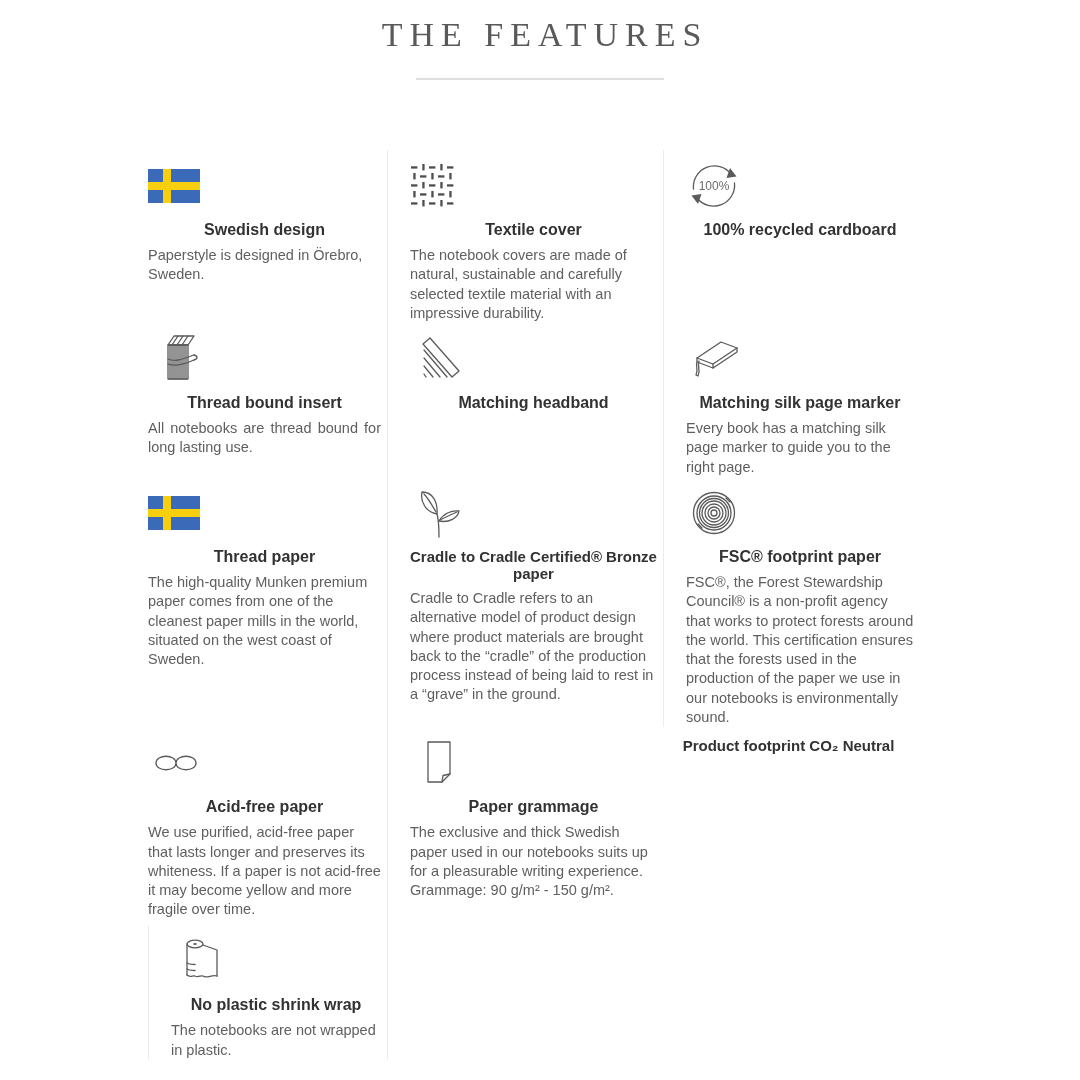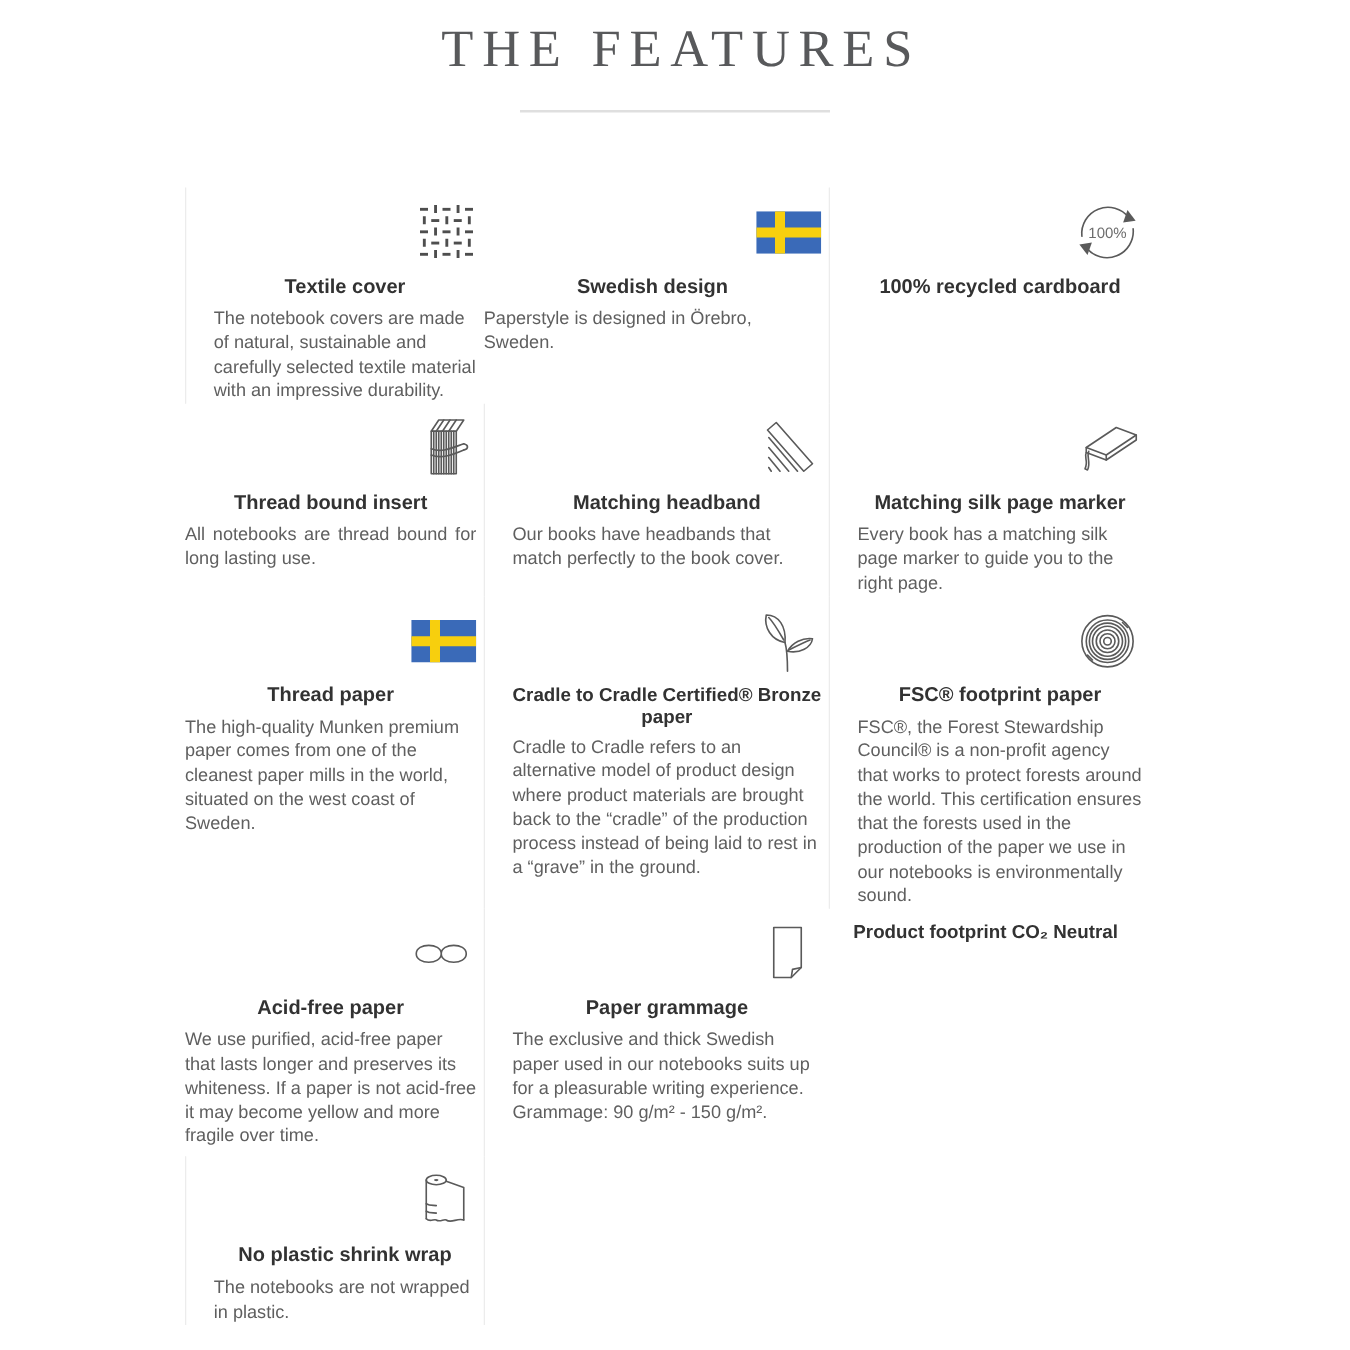--- a/index.html
+++ b/index.html
@@ -4,33 +4,33 @@
 <style>
   html,body{margin:0;padding:0;}
   body{
     width:1080px;height:1080px;background:#ffffff;overflow:hidden;position:relative;
     font-family:"Liberation Sans","DejaVu Sans",sans-serif;
     -webkit-font-smoothing:antialiased;
   }
   .header{padding-top:16px;text-align:center;}
   h1.page-title{
     margin:0;font-family:"Liberation Serif","DejaVu Serif",serif;
-    font-size:42px;font-weight:400;letter-spacing:7px;
+    font-size:34px;font-weight:400;letter-spacing:7px;
     color:var(--heading,#58595b);
     padding-left:10px;
   }
   .rule{width:248px;margin:24px auto 0;border-top:2px solid #dfdfdf;height:0;}
   .grid{
     position:absolute;left:148px;top:150px;width:772px;
     display:grid;grid-template-columns:239px 276px 257px;
     grid-template-rows:minmax(170px,auto) minmax(152px,auto) minmax(244px,auto) minmax(198px,auto) auto;
   }
   .cell{padding:10px 6px 0 0;}
   .cell.c1,.cell.c2{border-left:1px solid var(--divider,#ececec);padding-left:22px;}
-  .icon{height:52px;display:flex;align-items:center;justify-content:flex-end;margin-bottom:9px;}
+  .icon{height:52px;display:flex;align-items:center;justify-content:flex-start;margin-bottom:9px;}
   .ftitle{
     text-align:center;font-size:16px;font-weight:700;
     color:var(--title-text,#323232);margin-bottom:7px;
   }
   .ftitle.sm{font-size:15px;}
   .fdesc{font-size:14.5px;line-height:1.33;color:var(--body-text,#5f5f5f);}
   .fdesc.just{text-align:justify;}
   svg{display:block;}
   .icon svg *{fill:none;stroke:var(--icon-stroke,#5a5a5a);stroke-width:1.3;stroke-linecap:round;stroke-linejoin:round;}
   .icon svg .fillp{fill:var(--icon-stroke,#5a5a5a);stroke:none;}
@@ -44,20 +44,31 @@
 </style>
 </head>
 <body>
 
 <div class="header">
   <h1 class="page-title">THE FEATURES</h1>
   <div class="rule"></div>
 </div>
 
 <div class="grid" id="grid">
+    <div class="cell c0">
+      <div class="icon">
+        <svg width="52" height="34" viewBox="0 0 52 34">
+      <rect class="flag-b" x="0" y="0" width="52" height="34"></rect>
+      <rect class="flag-y" x="15" y="0" width="8" height="34"></rect>
+      <rect class="flag-y" x="0" y="13" width="52" height="8"></rect>
+    </svg>
+      </div>
+      <div class="ftitle">Swedish design</div>
+      <div class="fdesc">Paperstyle is designed in Örebro, Sweden.</div>
+    </div>
     <div class="cell c1">
       <div class="icon">
         <svg width="46" height="46" viewBox="0 0 46 46">
       <rect class="tx" x="1" y="3.3" width="6.4" height="2.3"></rect>
           <rect class="tx" x="12.3" y="1" width="2.3" height="6.4"></rect>
           <rect class="tx" x="19" y="3.3" width="6.4" height="2.3"></rect>
           <rect class="tx" x="30.3" y="1" width="2.3" height="6.4"></rect>
           <rect class="tx" x="37" y="3.3" width="6.4" height="2.3"></rect>
       <rect class="tx" x="3.3" y="10" width="2.3" height="6.4"></rect>
           <rect class="tx" x="10" y="12.3" width="6.4" height="2.3"></rect>
@@ -77,31 +88,20 @@
       <rect class="tx" x="1" y="39.3" width="6.4" height="2.3"></rect>
           <rect class="tx" x="12.3" y="37" width="2.3" height="6.4"></rect>
           <rect class="tx" x="19" y="39.3" width="6.4" height="2.3"></rect>
           <rect class="tx" x="30.3" y="37" width="2.3" height="6.4"></rect>
           <rect class="tx" x="37" y="39.3" width="6.4" height="2.3"></rect>
     </svg>
       </div>
       <div class="ftitle">Textile cover</div>
       <div class="fdesc">The notebook covers are made of natural, sustainable and carefully selected textile material with an impressive durability.</div>
     </div>
-    <div class="cell c0">
-      <div class="icon">
-        <svg width="52" height="34" viewBox="0 0 52 34">
-      <rect class="flag-b" x="0" y="0" width="52" height="34"></rect>
-      <rect class="flag-y" x="15" y="0" width="8" height="34"></rect>
-      <rect class="flag-y" x="0" y="13" width="52" height="8"></rect>
-    </svg>
-      </div>
-      <div class="ftitle">Swedish design</div>
-      <div class="fdesc">Paperstyle is designed in Örebro, Sweden.</div>
-    </div>
     <div class="cell c2">
       <div class="icon">
         <svg width="56" height="56" viewBox="0 0 56 56">
       <path d="M 7.5,31 A 21,21 0 0 1 45,16"></path>
       <path d="M 48.5,25 A 21,21 0 0 1 11,40"></path>
       <polygon class="fillp" points="44,10 50.5,18.5 40.5,20"></polygon>
       <polygon class="fillp" points="12,46 5.5,37.5 15.5,36"></polygon>
       <text x="28" y="32" text-anchor="middle" font-size="12">100%</text>
     </svg>
       </div>
@@ -136,21 +136,20 @@
       <div class="icon">
         <svg width="56" height="56" viewBox="0 0 56 56">
       <path d="M13,13 L20,7 L49,40 L42,46 Z"></path>
       <path d="M14,19 L37,46"></path>
       <path d="M14,27 L30,46"></path>
       <path d="M14,35 L23,46"></path>
       <path d="M14,43 L16,46"></path>
     </svg>
       </div>
       <div class="ftitle">Matching headband</div>
-      <div class="fdesc">Our books have headbands that match perfectly to the book cover.</div>
     </div>
     <div class="cell c2">
       <div class="icon">
         <svg width="56" height="56" viewBox="0 0 56 56">
       <path d="M11,27 L35,11 L51,17 L27,33 Z"></path>
       <path d="M51,17 L51,21 L27,37 L27,33"></path>
       <path d="M11,27 L11,31 L27,37"></path>
       <path d="M13,30 C11,35 15,39 12,45 L10,44 C13,38 9,35 11,31"></path>
     </svg>
       </div>

